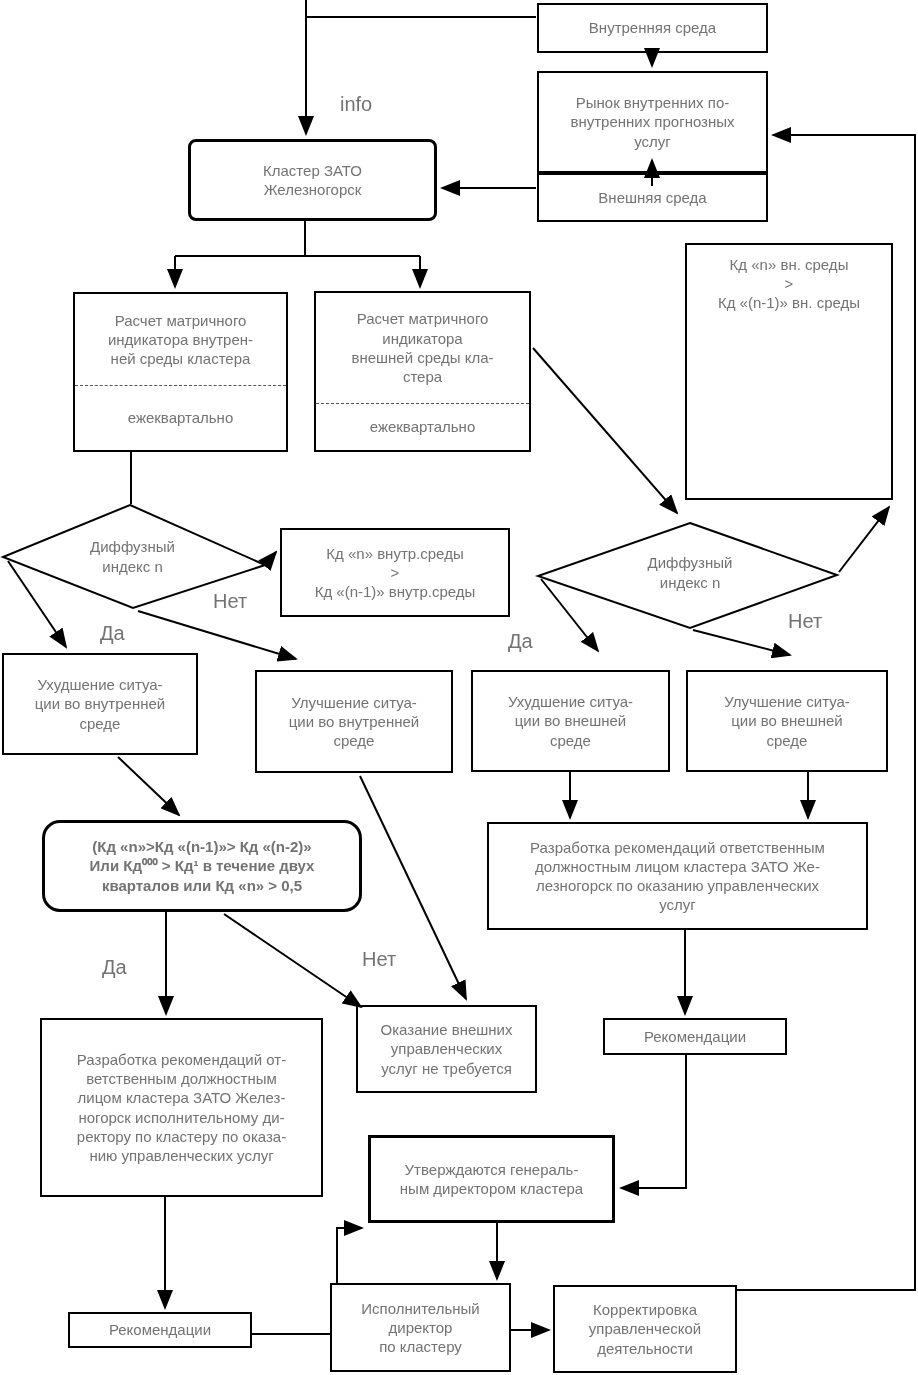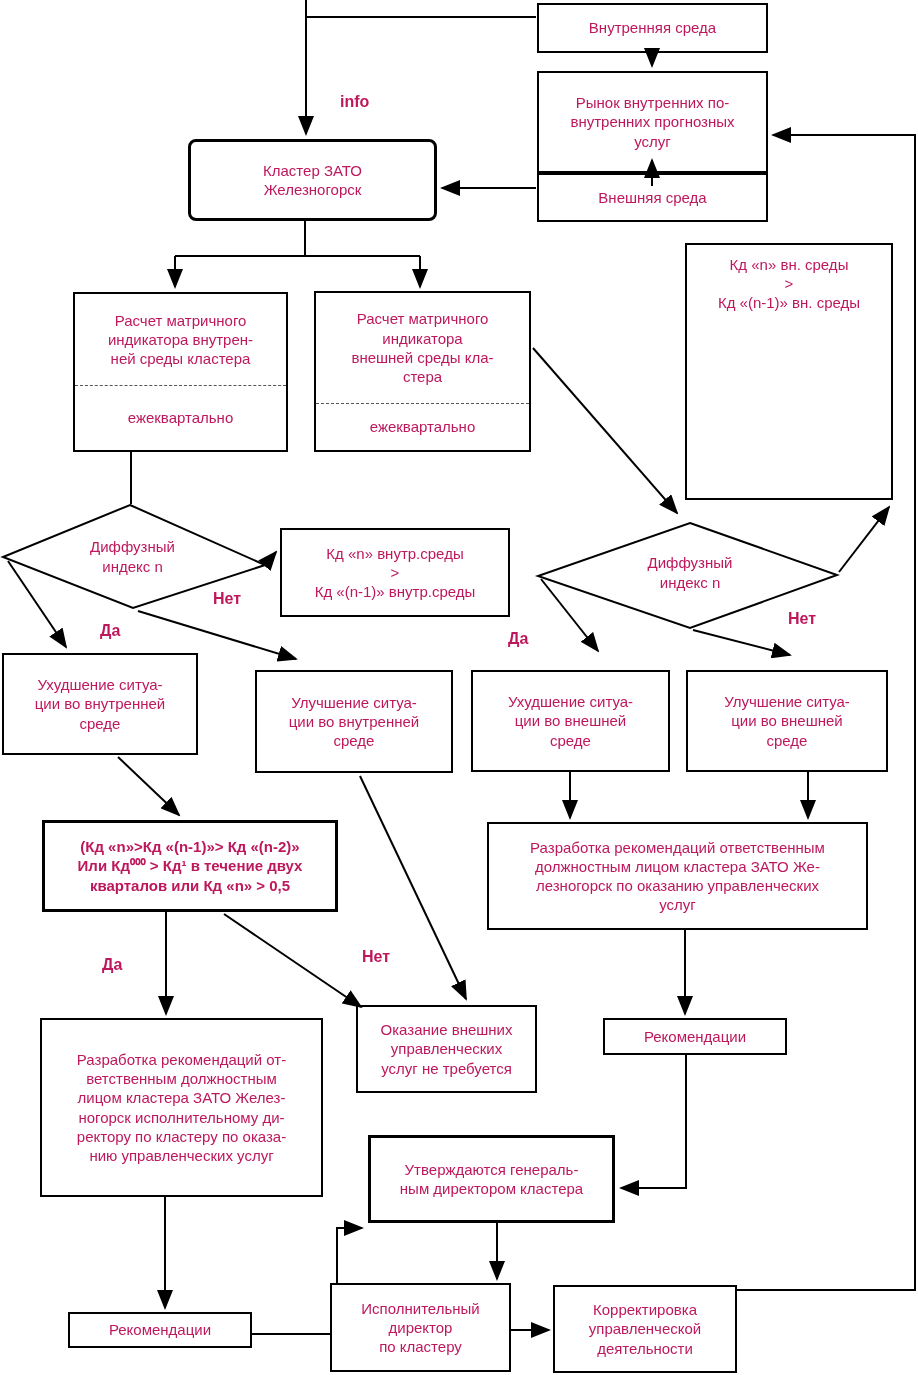--- a/index.html
+++ b/index.html
@@ -1,28 +1,28 @@
 <!DOCTYPE html>
 <html><head>
 <meta charset="utf-8">
 <style>
   html,body{margin:0;padding:0;background:#ffffff;}
   .canvas{position:relative;width:918px;height:1375px;background:#fff;overflow:hidden;
-          font-family:"Liberation Sans", sans-serif;color:#be185d;}
+          font-family:"Liberation Sans", sans-serif;color:#737373;}
   .node{position:absolute;box-sizing:border-box;border:2px solid #000;background:#fff;
         display:flex;align-items:center;justify-content:center;text-align:center;
         white-space:pre-line;font-size:15px;line-height:1.28;z-index:1;padding:2px 4px;}
   .thick{border-width:3px;}
   .bold{font-weight:bold;}
   .top-align{align-items:flex-start;padding-top:10px;}
   .split{flex-direction:column;padding:0;}
   .sect{display:flex;align-items:center;justify-content:center;width:100%;
         box-sizing:border-box;white-space:pre-line;}
   .sect.divided{border-bottom:1px dashed #555;}
-  .lbl{position:absolute;z-index:3;font-size:16px;white-space:nowrap;font-weight:bold;}
+  .lbl{position:absolute;z-index:3;font-size:20px;white-space:nowrap;}
   .dtext{position:absolute;z-index:3;text-align:center;white-space:pre-line;
          font-size:15px;line-height:1.3;}
   svg.wires{position:absolute;left:0;top:0;z-index:2;pointer-events:none;}
   svg.wires path, svg.wires polygon{stroke:#000;stroke-width:2;fill:none;}
   svg.wires polygon.diamond{fill:#fff;}
 </style>
 </head>
 <body>
 
 <div class="canvas">
@@ -62,21 +62,21 @@
   <div class="node" style="left:255px;top:670px;width:198px;height:103px;">Улучшение ситуа-
 ции во внутренней
 среде</div>
   <div class="node" style="left:471px;top:670px;width:199px;height:102px;">Ухудшение ситуа-
 ции во внешней
 среде</div>
   <div class="node" style="left:686px;top:670px;width:202px;height:102px;">Улучшение ситуа-
 ции во внешней
 среде</div>
 
-  <div class="node thick bold" style="left:42px;top:820px;width:296px;height:92px;">(Кд «n»&gt;Кд «(n-1)»&gt; Кд «(n-2)»
+  <div class="node thick bold" style="left:42px;top:820px;width:320px;height:92px;border-radius:18px;">(Кд «n»&gt;Кд «(n-1)»&gt; Кд «(n-2)»
 Или Кд⁰⁰⁰ &gt; Кд¹ в течение двух
 кварталов или Кд «n» &gt; 0,5</div>
   <div class="node" style="left:487px;top:822px;width:381px;height:108px;">Разработка рекомендаций ответственным
 должностным лицом кластера ЗАТО Же-
 лезногорск по оказанию управленческих
 услуг</div>
 
   <div class="node" style="left:40px;top:1018px;width:283px;height:179px;">Разработка рекомендаций от-
 ветственным должностным
 лицом кластера ЗАТО Желез-

